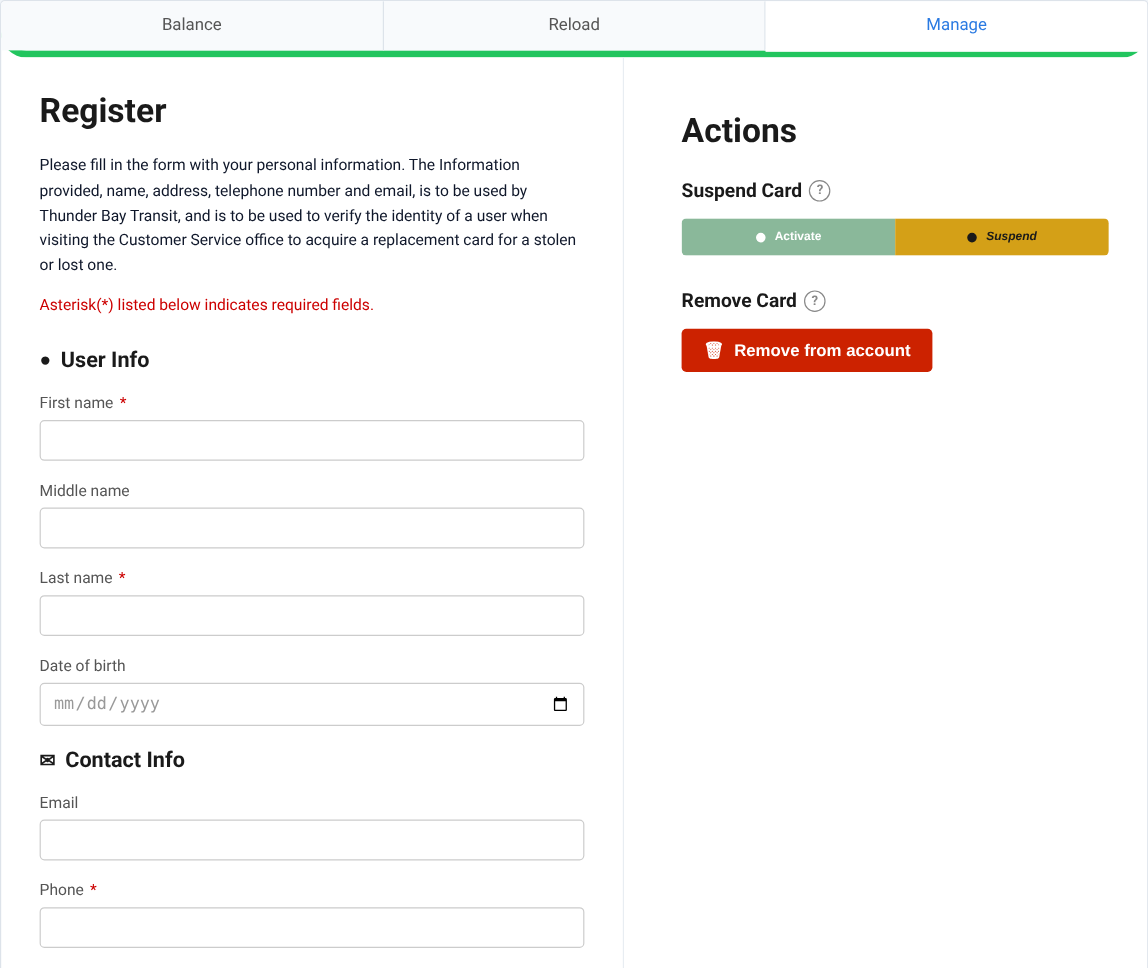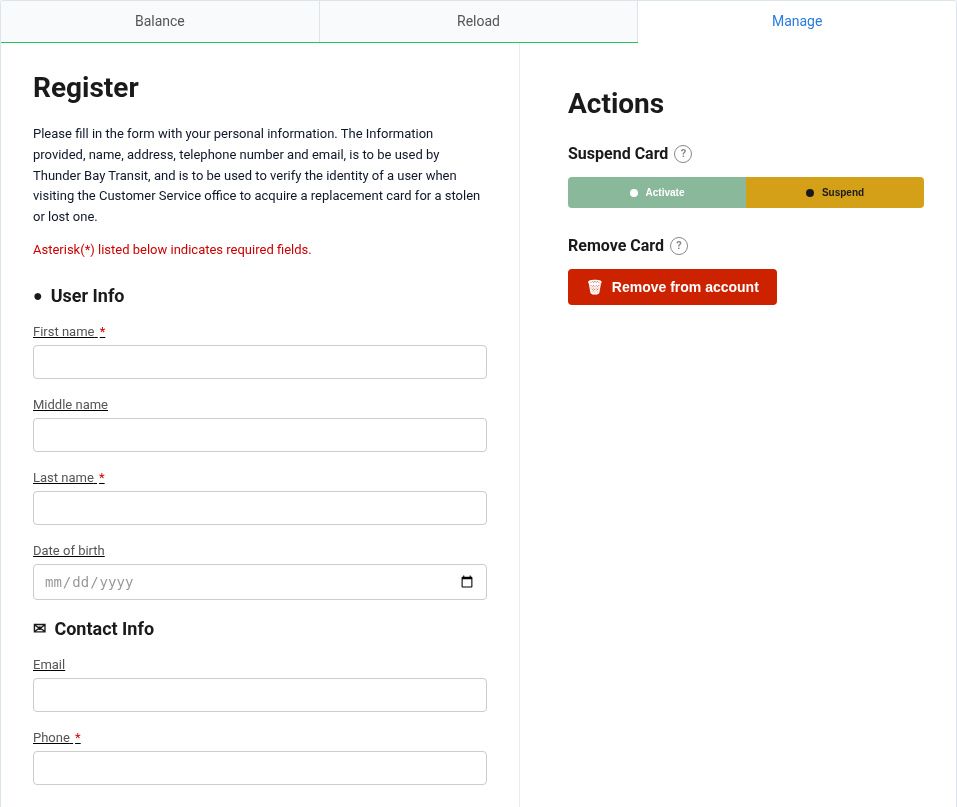--- a/index.html
+++ b/index.html
@@ -18,22 +18,23 @@
     }
     .main-container {
       width: 957px;
       background: #fff;
       border: 1px solid #dde3ea;
       border-radius: 4px;
       overflow: hidden;
     }
     .tabs {
       display: flex;
-      border-bottom: 1px solid #22c55e;
+      border-bottom: 6px solid #22c55e;
       background: #f8fafc;
+      border-radius: 21px;
     }
     .tab {
       flex: 1;
       padding: 12px 20px;
       text-align: center;
       cursor: pointer;
       font-size: 14px;
       color: #555;
       border-right: 1px solid #dde3ea;
       background: #f8fafc;
@@ -90,21 +91,20 @@
       font-weight: 700;
       color: #1a1a1a;
       margin-bottom: 18px;
     }
     .section-header .icon {
       font-size: 16px;
       color: #1a1a1a;
     }
     .form-group {
       margin-bottom: 18px;
-      text-decoration: underline;
     }
     .form-label {
       display: block;
       font-size: 13px;
       color: #555;
       margin-bottom: 6px;
     }
     .form-label .required {
       color: #cc0000;
       margin-left: 2px;
@@ -172,20 +172,21 @@
       justify-content: center;
       gap: 8px;
     }
     .toggle-btn.activate {
       background: #8ab89a;
       color: #fff;
     }
     .toggle-btn.suspend {
       background: #d4a017;
       color: #1a1a1a;
+      font-style: italic;
     }
     .toggle-indicator {
       width: 8px;
       height: 8px;
       border-radius: 50%;
       display: inline-block;
     }
     .toggle-btn.activate .toggle-indicator {
       background: #fff;
       border: 2px solid #fff;

